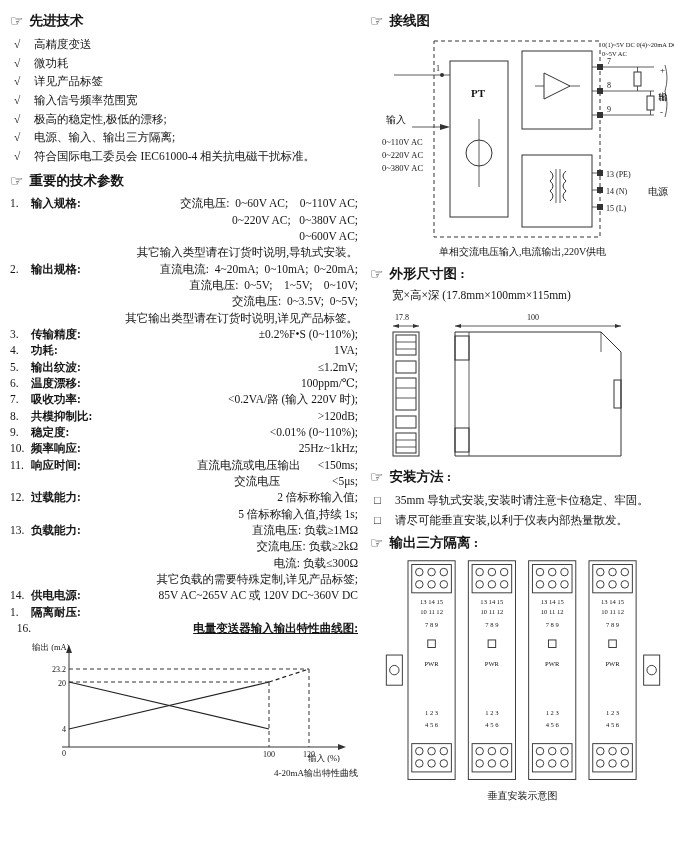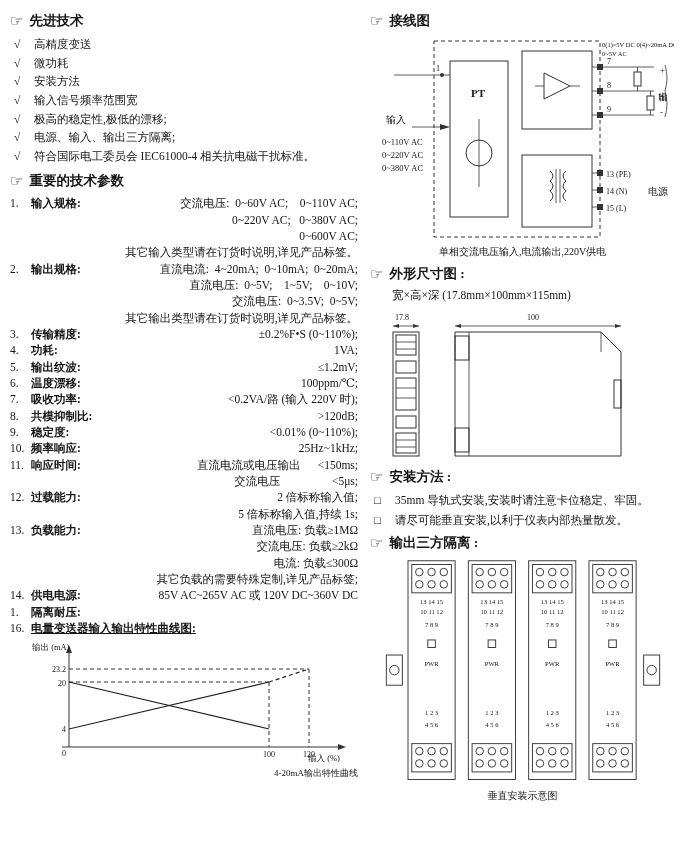--- a/index.html
+++ b/index.html
@@ -16,21 +16,21 @@
   .sec-h { display:flex; align-items:center; gap:6px; font-weight:700; font-size:13.5px; margin:4px 0 5px 0; }
   .hand  { font-weight:400; font-size:15px; line-height:1; }
 
   .feat-list { margin: 1px 0 7px 4px; }
   .feat { display:flex; gap:10px; line-height:1.62; }
   .feat .blt { width:10px; flex:none; }
 
   .param { display:grid; grid-template-columns: 21px 80px 1fr; line-height:1.42; align-items:start; }
   .param .plabel { font-weight:700; }
   .param .pvals  { white-space: pre-wrap; text-align: right; }
-  .param.p16 { grid-template-columns: 21px 1fr; }
+  .param.p16 { grid-template-columns: 21px 1fr; text-align: right; }
   .param.p16 .plabel { font-weight:700;text-decoration:underline; }
 
   .chart-wrap { margin: 3px 0 0 14px; }
   .chart-cap  { text-align:right; font-size:9px; margin-top:-2px; }
 
   .diagram-cap { text-align:center; font-size:10px; margin:2px 0 6px 0; }
   .dims-sub { font-size:11.5px; margin:3px 0 3px 22px; }
 
   .inst-item { display:flex; gap:9px; line-height:1.7; margin-left:4px; }
   .inst-item .blt { width:12px; flex:none; }
@@ -56,21 +56,21 @@
       <div class="feat">
           <span class="blt">√</span>
           <span>高精度变送</span>
         </div>
       <div class="feat">
           <span class="blt">√</span>
           <span>微功耗</span>
         </div>
       <div class="feat">
           <span class="blt">√</span>
-          <span>安装方法</span>
+          <span>详见产品标签</span>
         </div>
       <div class="feat">
           <span class="blt">√</span>
           <span>输入信号频率范围宽</span>
         </div>
       <div class="feat">
           <span class="blt">√</span>
           <span>极高的稳定性,极低的漂移;</span>
         </div>
       <div class="feat">
@@ -85,21 +85,21 @@
 
     <div class="sec-h">
       <span class="hand">☞</span>
       <span>重要的技术参数</span>
     </div>
 
     <div>
       <div class="param">
         <span class="pnum">1.</span>
           <span class="plabel">输入规格:</span>
-        <div class="pvals"><div>交流电压:  0~60V AC;    0~110V AC;</div><div>                 0~220V AC;   0~380V AC;</div><div>                 0~600V AC;</div><div>其它输入类型请在订货时说明,详见产品标签。</div></div>
+        <div class="pvals"><div>交流电压:  0~60V AC;    0~110V AC;</div><div>                 0~220V AC;   0~380V AC;</div><div>                 0~600V AC;</div><div>其它输入类型请在订货时说明,导轨式安装。</div></div>
       </div>
       <div class="param">
         <span class="pnum">2.</span>
           <span class="plabel">输出规格:</span>
         <div class="pvals"><div>直流电流:  4~20mA;  0~10mA;  0~20mA;</div><div>直流电压:  0~5V;    1~5V;    0~10V;</div><div>交流电压:  0~3.5V;  0~5V;</div><div>其它输出类型请在订货时说明,详见产品标签。</div></div>
       </div>
       <div class="param">
         <span class="pnum">3.</span>
           <span class="plabel">传输精度:</span>
         <div class="pvals"><div>±0.2%F•S (0~110%);</div></div>

